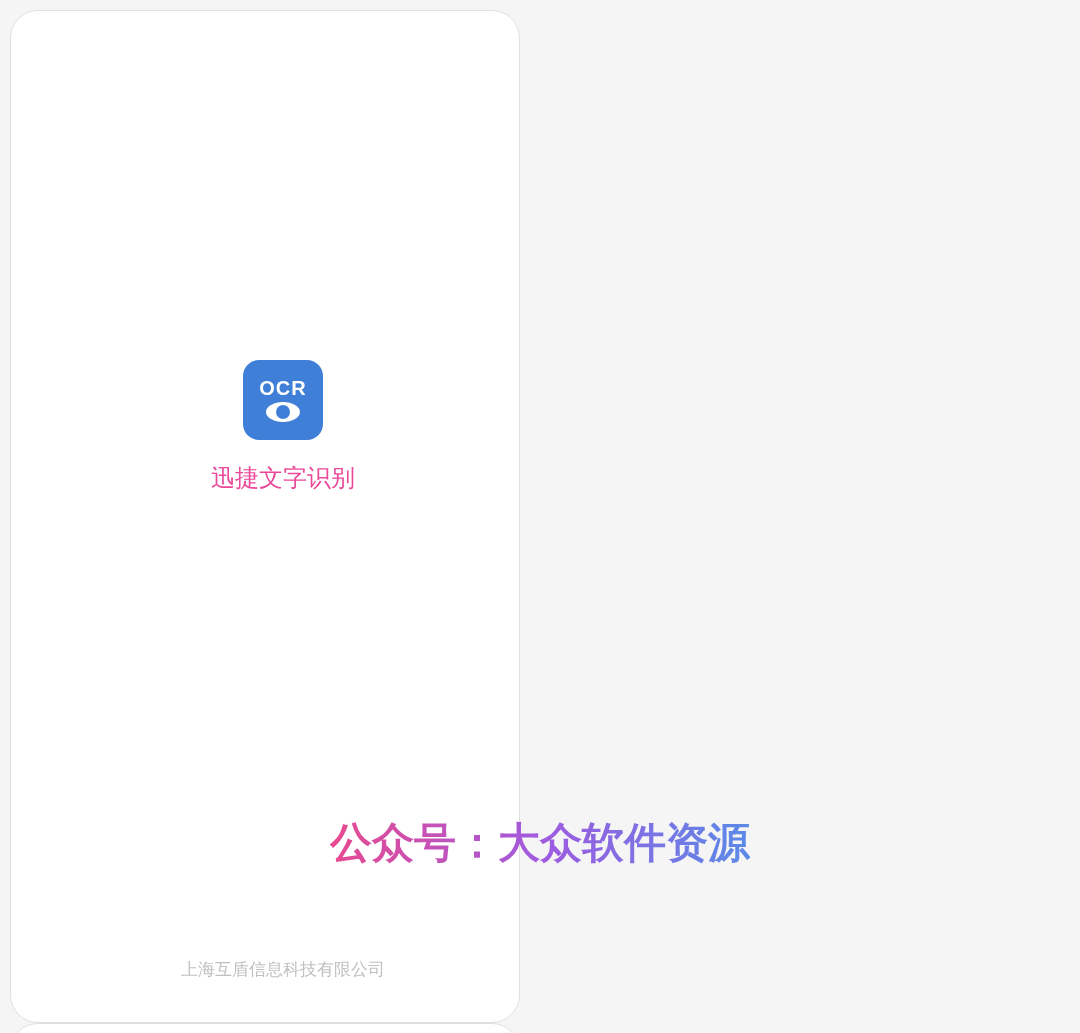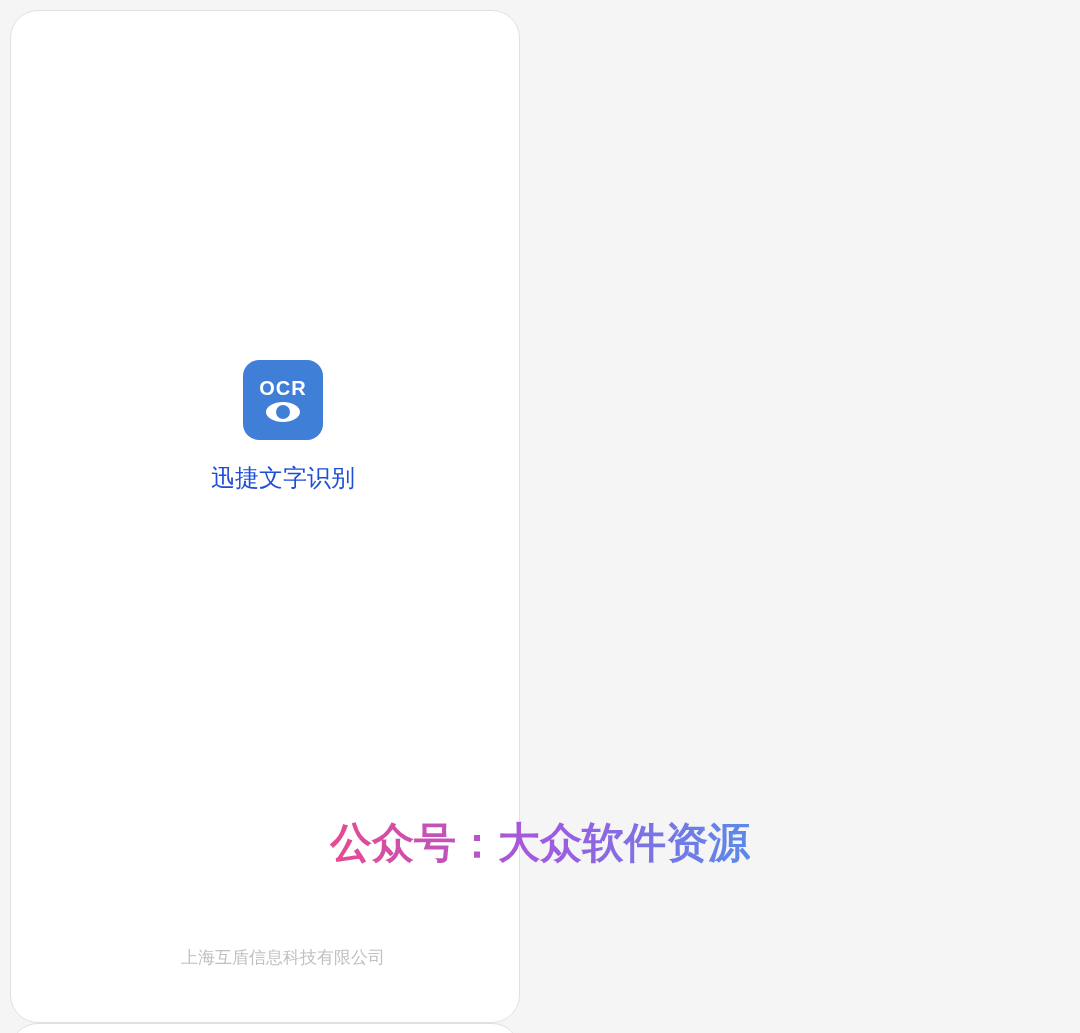--- a/index.html
+++ b/index.html
@@ -49,23 +49,23 @@
 .splash-eye {
   width: 34px; height: 20px;
   background: #fff;
   border-radius: 50% / 50%;
   display: flex; align-items: center; justify-content: center;
   margin-top: 2px;
 }
 .splash-eye::after {
   content: ""; width: 14px; height: 14px; background: #3f7fd8; border-radius: 50%;
 }
-.splash-appname { margin-top: 22px; font-size: 24px; color: #1d4ed8; }
+.splash-appname { margin-top: 22px; font-size: 24px; color: #ec4899; }
 .splash-footer {
-  position: absolute; bottom: 52px; text-align: center;
+  position: absolute; bottom: 40px; text-align: center;
   color: #c0c0c0; font-size: 17px; line-height: 1.5;
 }
 
 
 .status-bar {
   height: 38px; display: flex; align-items: center;
   padding: 0 20px; font-size: 17px; font-weight: 600; color: #000;
 }
 
 .watermark {

